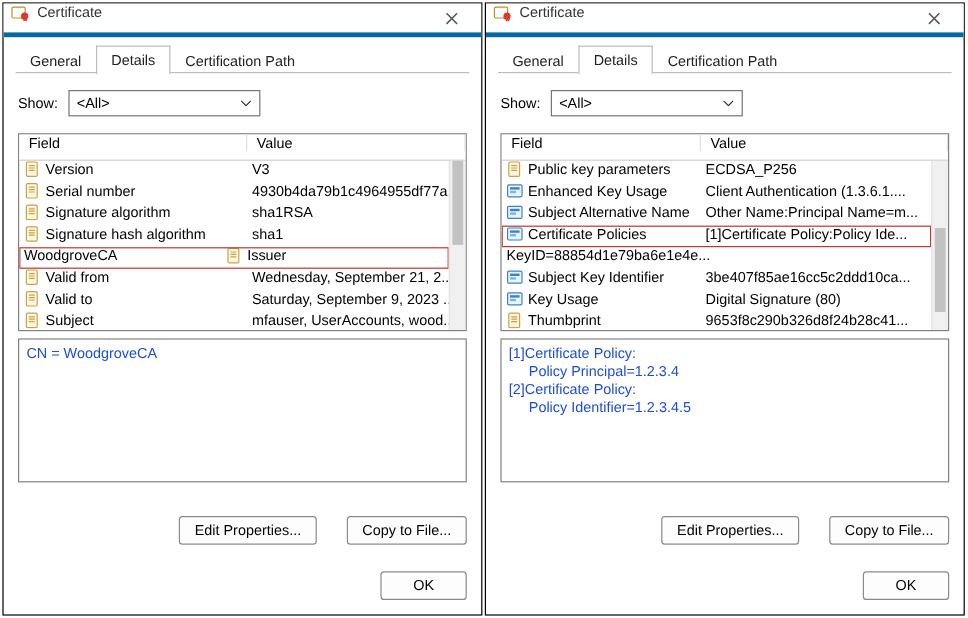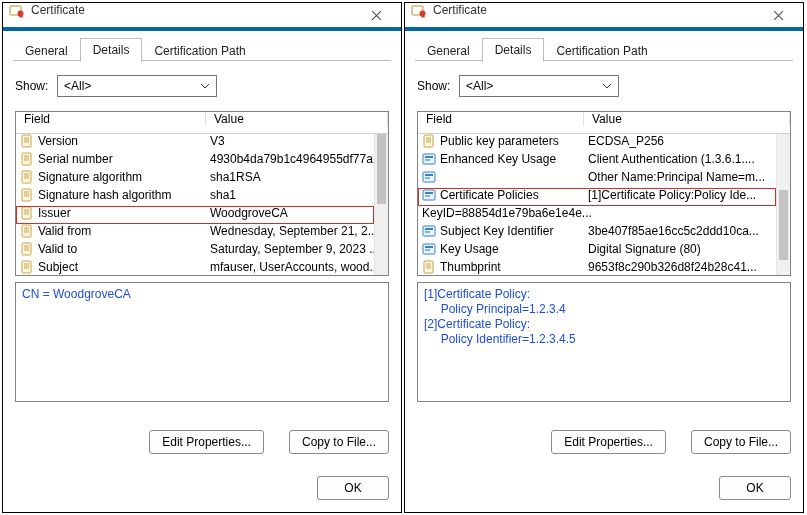--- a/index.html
+++ b/index.html
@@ -316,32 +316,32 @@
                       <line x1="4" y1="4" x2="9" y2="4" stroke="#c9a24a"></line>
                       <line x1="4" y1="6" x2="9" y2="6" stroke="#c9a24a"></line>
                       <line x1="4" y1="8" x2="9" y2="8" stroke="#c9a24a"></line>
                     </svg>
                   </span>
                   <span>Signature hash algorithm</span>
                 </div>
                 <div class="col value">sha1</div>
               </div>
               <div class="grid-row highlight">
+                <div class="col value">WoodgroveCA</div>
                 <div class="col field">
                   <span class="row-icon">
                     <svg width="14" height="14" viewBox="0 0 14 14">
                       <rect x="2" y="1" width="9" height="12" rx="1" fill="#fff7e0" stroke="#c9a24a"></rect>
                       <line x1="4" y1="4" x2="9" y2="4" stroke="#c9a24a"></line>
                       <line x1="4" y1="6" x2="9" y2="6" stroke="#c9a24a"></line>
                       <line x1="4" y1="8" x2="9" y2="8" stroke="#c9a24a"></line>
                     </svg>
                   </span>
                   <span>Issuer</span>
                 </div>
-                <div class="col value">WoodgroveCA</div>
               </div>
               <div class="grid-row">
                 <div class="col field">
                   <span class="row-icon">
                     <svg width="14" height="14" viewBox="0 0 14 14">
                       <rect x="2" y="1" width="9" height="12" rx="1" fill="#fff7e0" stroke="#c9a24a"></rect>
                       <line x1="4" y1="4" x2="9" y2="4" stroke="#c9a24a"></line>
                       <line x1="4" y1="6" x2="9" y2="6" stroke="#c9a24a"></line>
                       <line x1="4" y1="8" x2="9" y2="8" stroke="#c9a24a"></line>
                     </svg>
@@ -467,20 +467,21 @@
               </div>
               <div class="grid-row">
                 <div class="col field-narrow">
                   <span class="row-icon">
                     <svg width="14" height="14" viewBox="0 0 14 14">
                       <rect x="1" y="2" width="12" height="10" rx="1" fill="#eaf4ff" stroke="#3b82c4"></rect>
                       <rect x="3" y="4" width="8" height="2" fill="#3b82c4"></rect>
                       <rect x="3" y="7" width="5" height="2" fill="#7fb4e0"></rect>
                     </svg>
                   </span>
+                  <span>Subject Alternative Name</span>
                 </div>
                 <div class="col value-wide">Other Name:Principal Name=m...</div>
               </div>
               <div class="grid-row highlight">
                 <div class="col field-narrow">
                   <span class="row-icon">
                     <svg width="14" height="14" viewBox="0 0 14 14">
                       <rect x="1" y="2" width="12" height="10" rx="1" fill="#eaf4ff" stroke="#3b82c4"></rect>
                       <rect x="3" y="4" width="8" height="2" fill="#3b82c4"></rect>
                       <rect x="3" y="7" width="5" height="2" fill="#7fb4e0"></rect>

